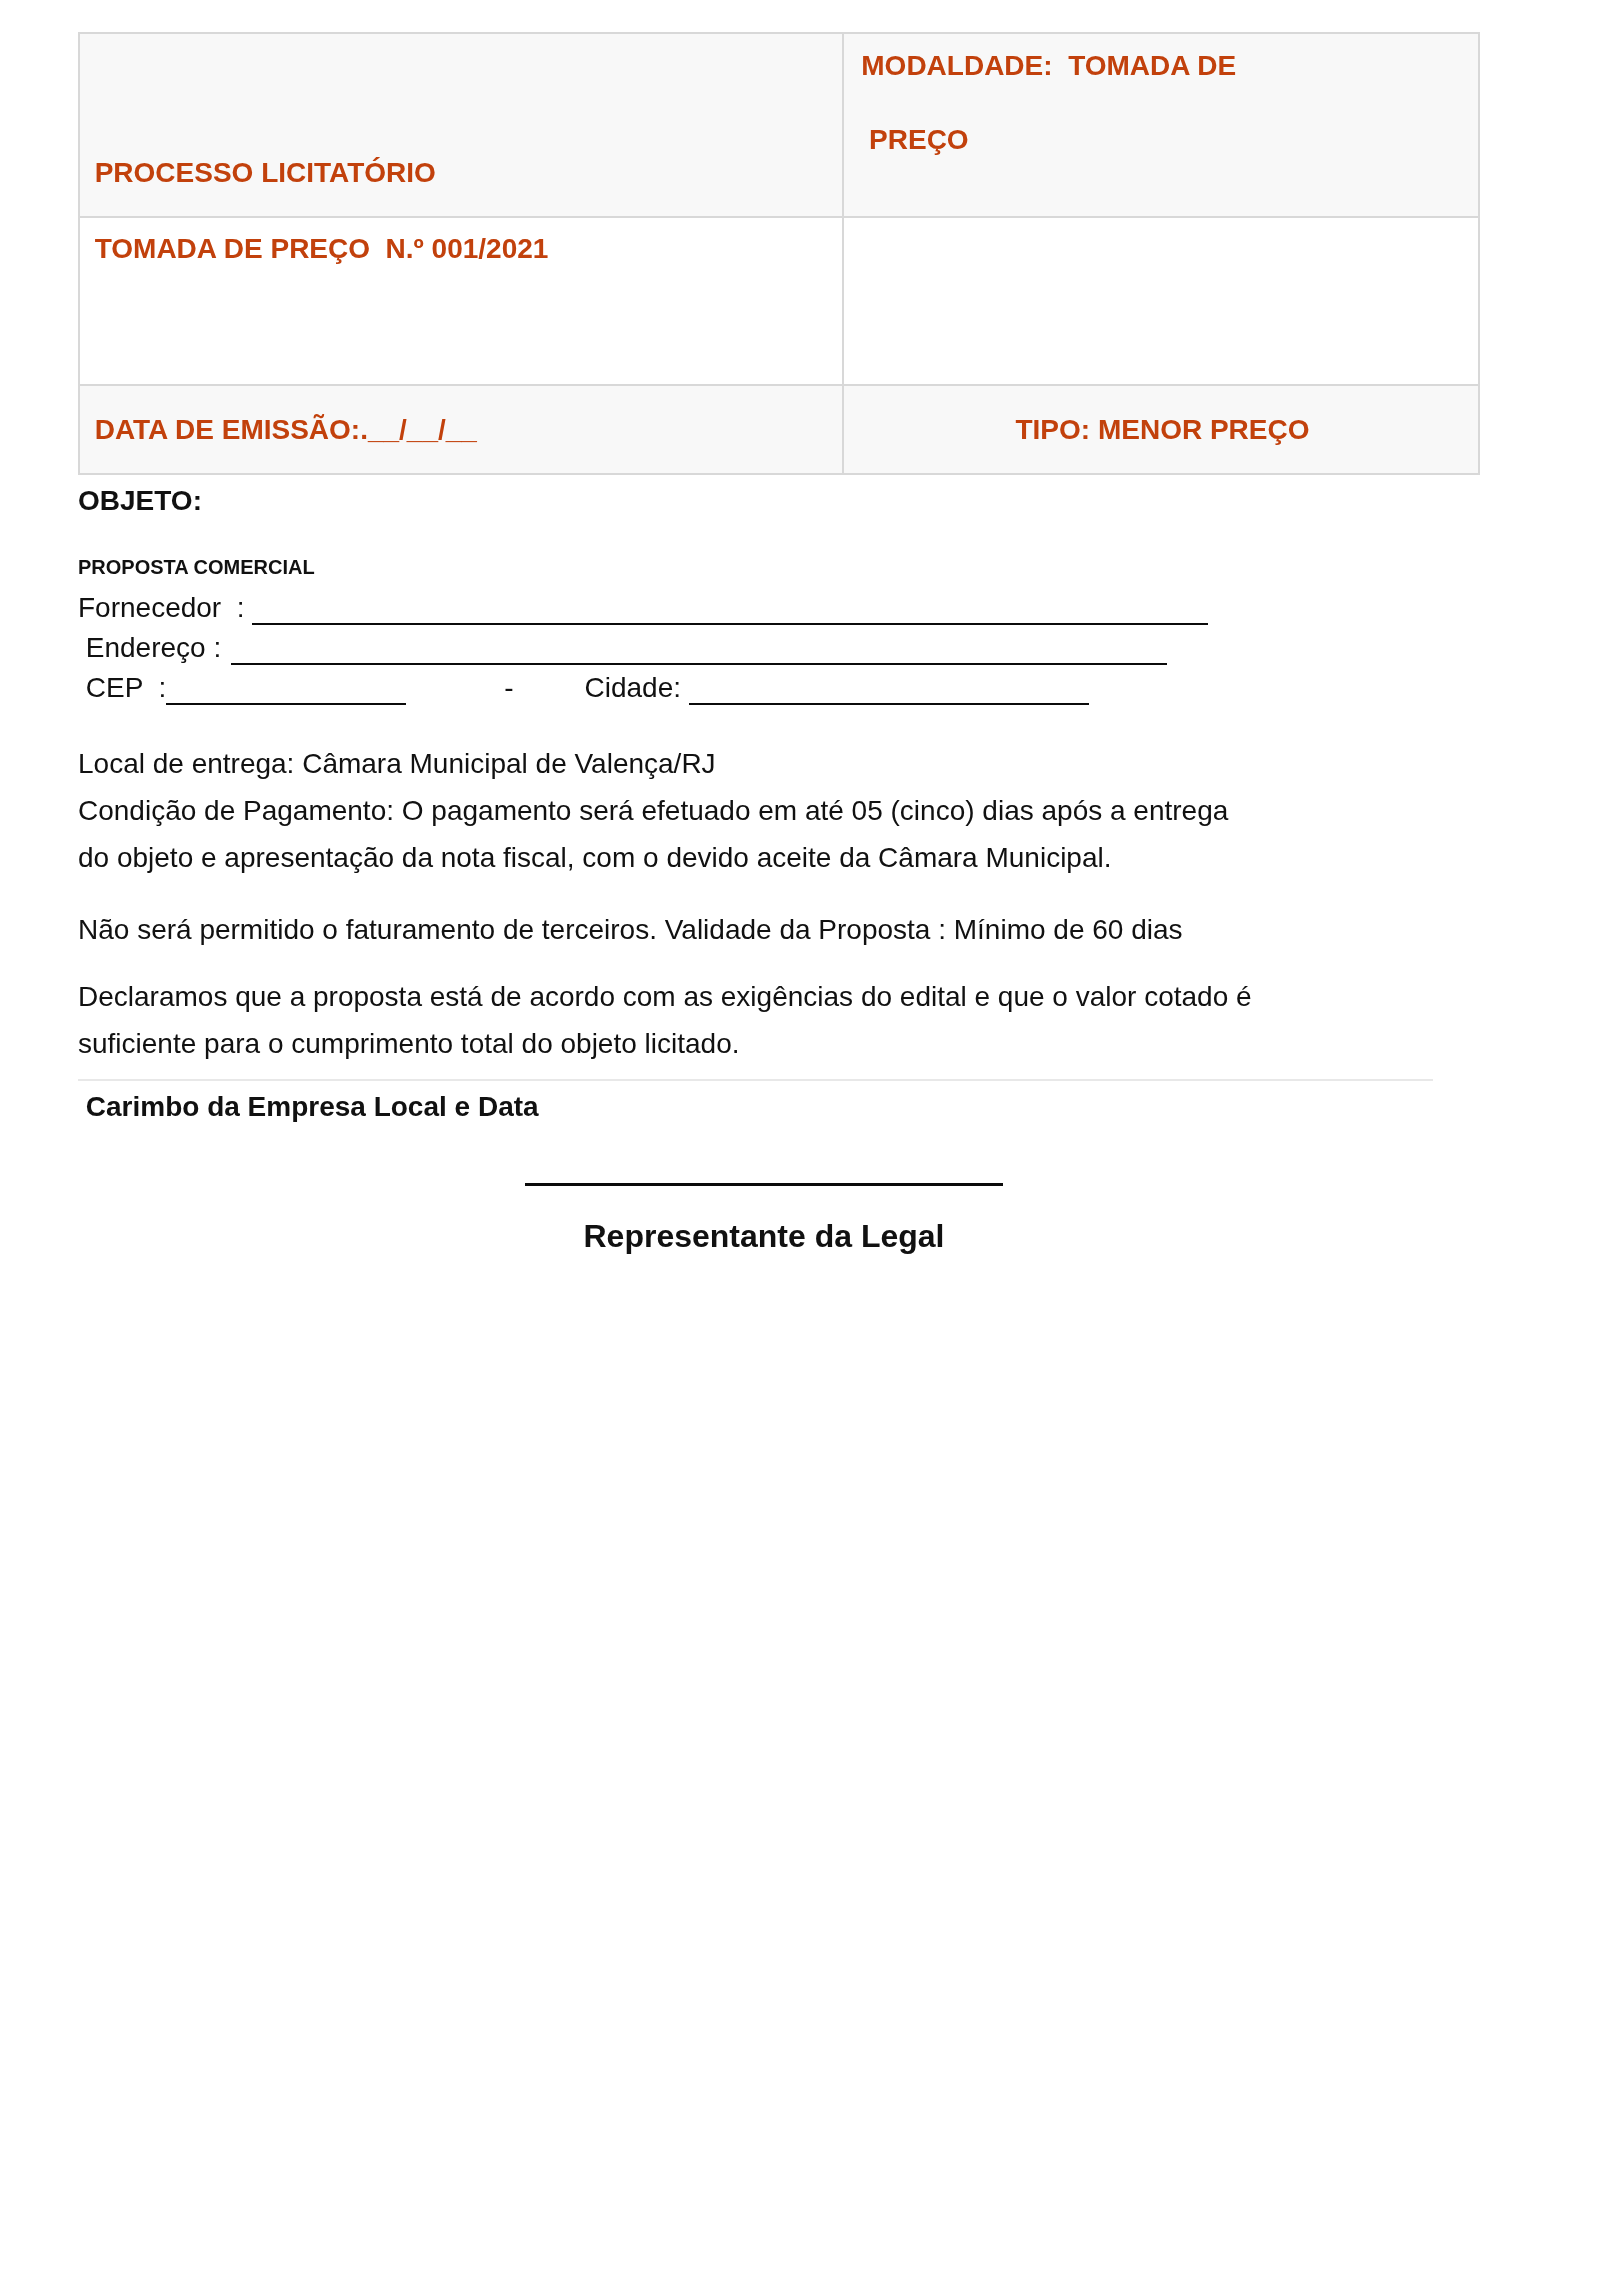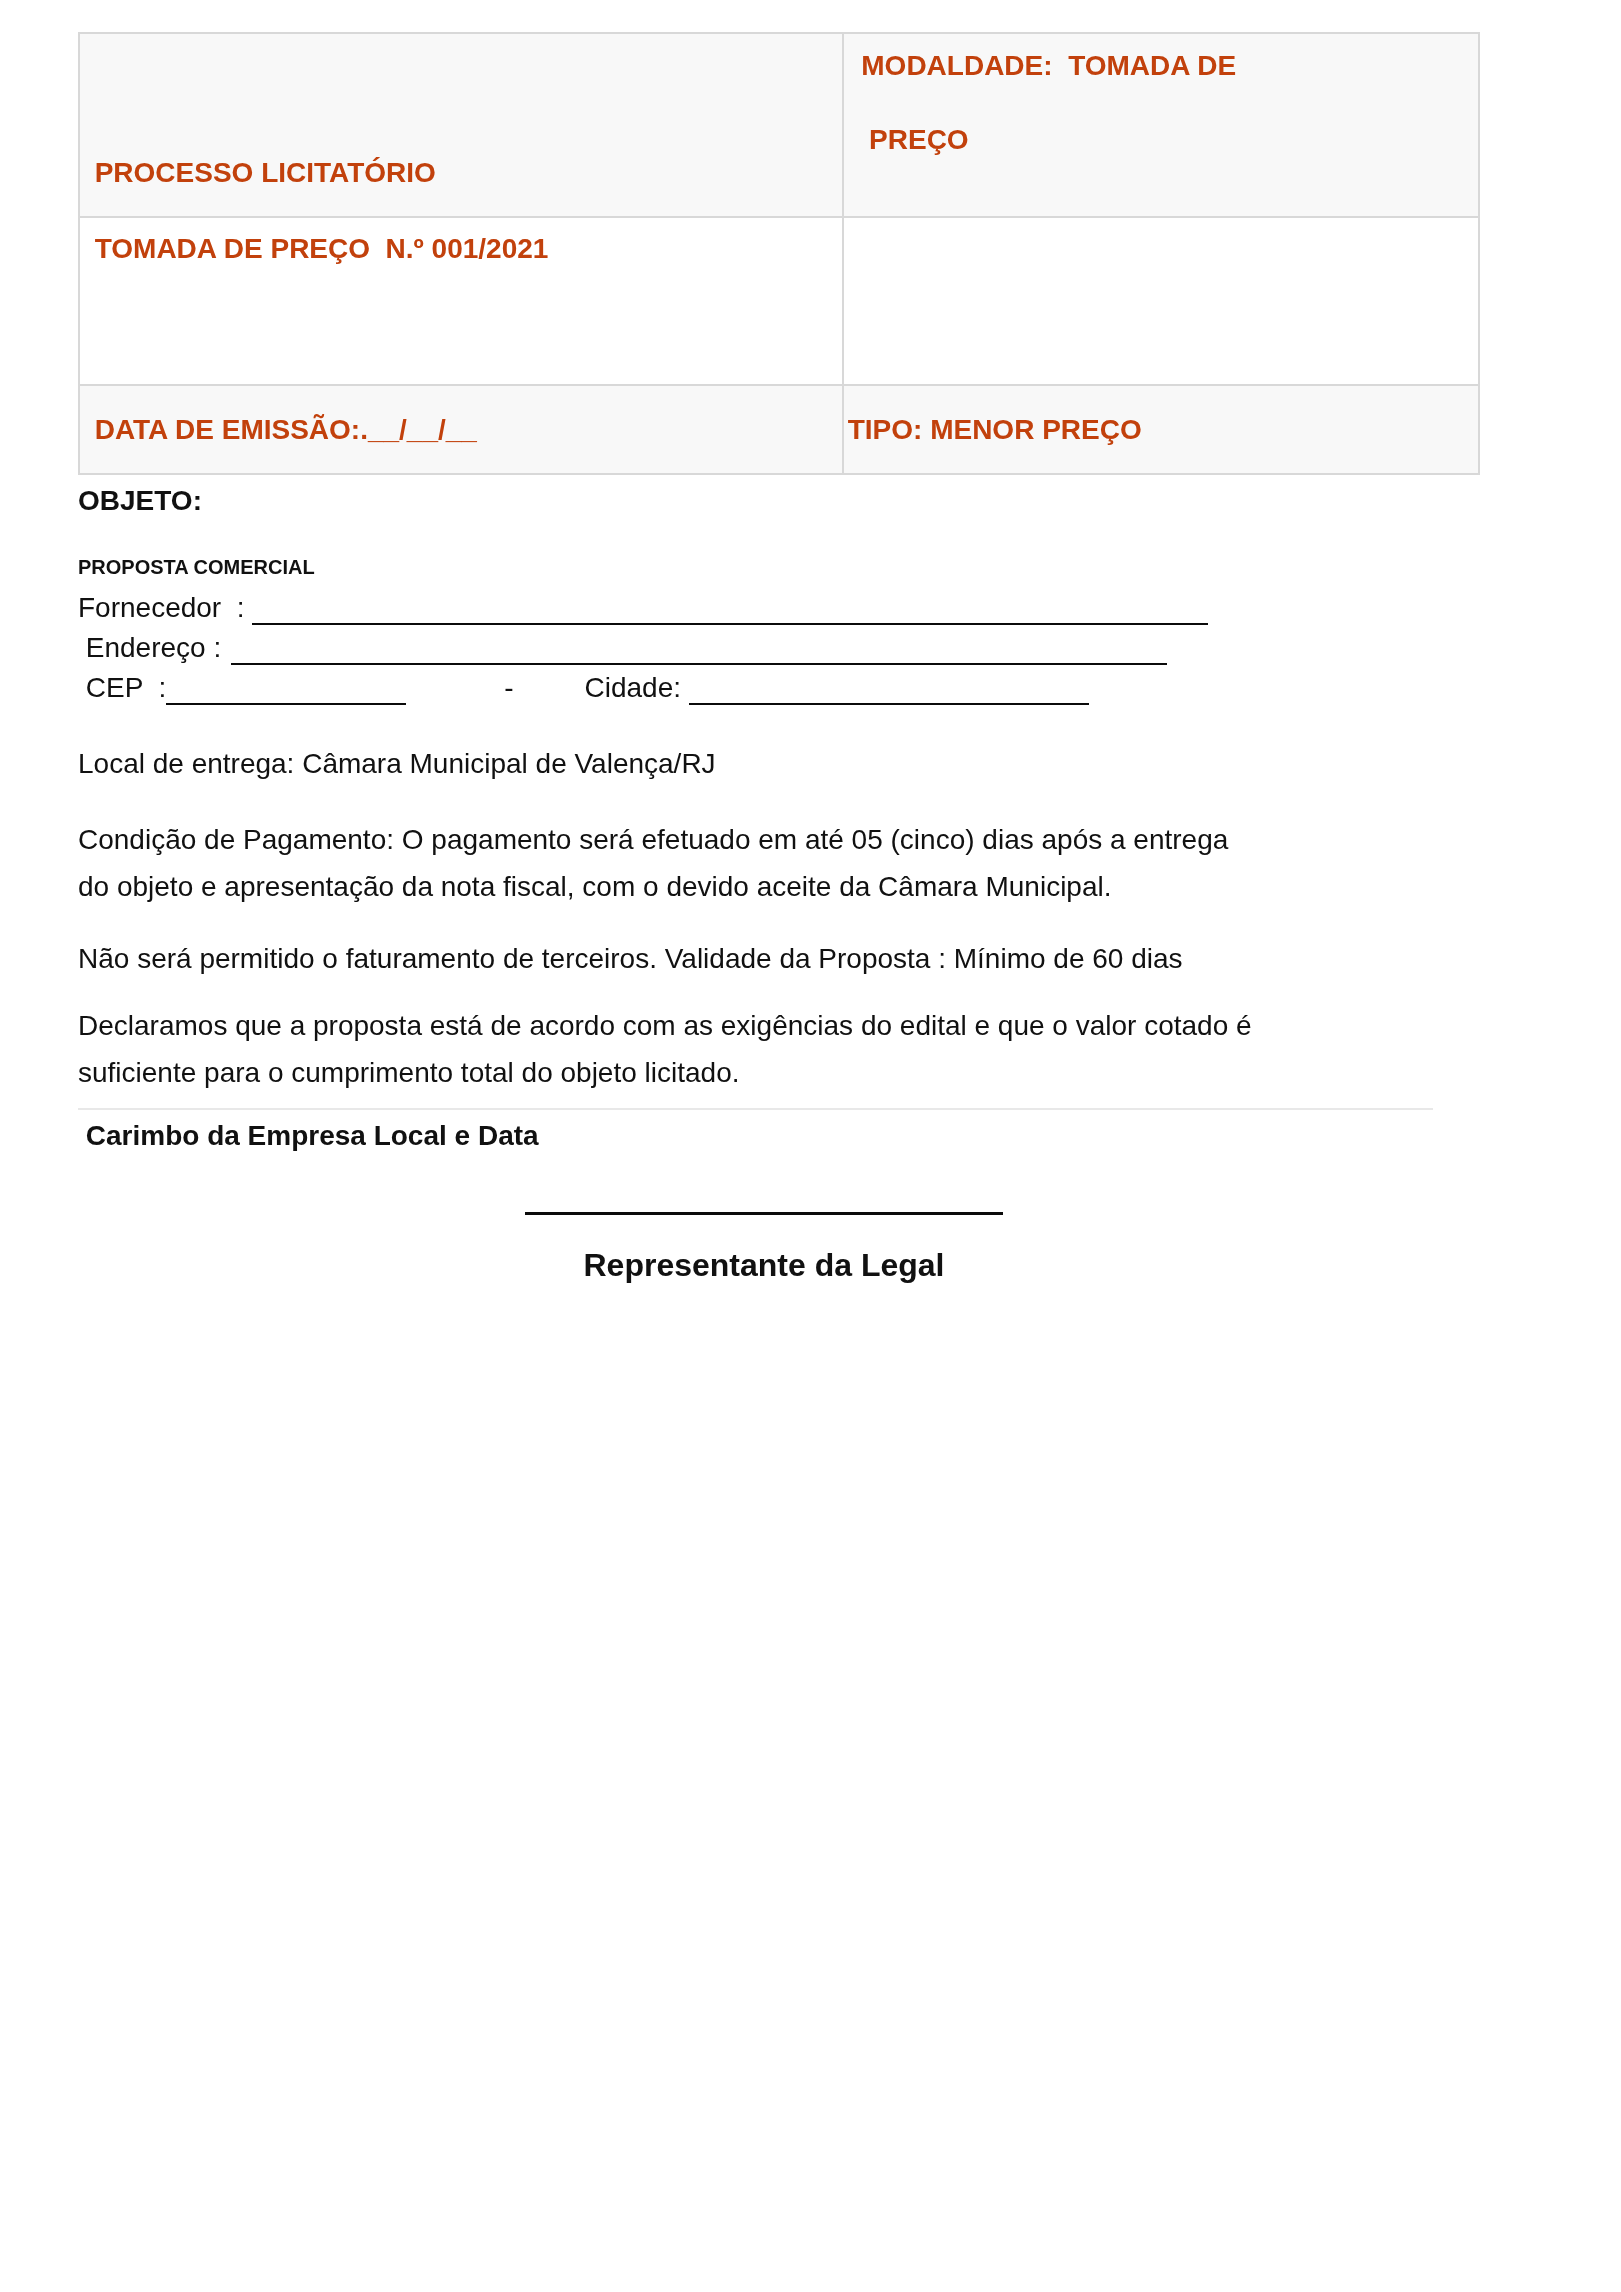--- a/index.html
+++ b/index.html
@@ -48,21 +48,21 @@
   td.col-left  { width: 747px; }
   td.col-right { width: 617px; }
   tr.row-gray td { background: #f8f8f8; }
   tr.row-white td { background: #ffffff; }
   td.cell-r1-left   { height: 156px; vertical-align: bottom; padding: 0 0 25.5px 14.7px; }
   td.cell-r1-right  { height: 156px; vertical-align: top;    padding: 13.7px 0 0 17.6px; }
   .modalidade-line2 { margin-top: 39px; }
   td.cell-r2-left   { height: 153px; vertical-align: top;    padding: 13.7px 0 0 14.7px; }
   td.cell-r2-right  { height: 153px; }
   td.cell-r3-left   { height: 85px;  vertical-align: middle; padding-left: 14.7px; }
-  td.cell-r3-right  { height: 85px;  vertical-align: middle; padding-left: 4px; }
+  td.cell-r3-right  { height: 85px;  vertical-align: middle; padding-left: 4px; text-align: center; }
 
   
   .objeto {
     margin: 7.8px 0 0 0;
     font-size: 28px;
     font-weight: bold;
     line-height: 35px;
   }
   .proposta-comercial {
     margin: 32px 0 0 0;
@@ -94,21 +94,21 @@
   .sp-cnpj-fone     { width: 35px; }
   .blank-fone       { width: 76px; }
 
   
   .para {
     margin: 0;
     font-size: 28px;
     line-height: 47px;
   }
   .p-local      { margin-top: 35px; }
-  .p-condicao   { margin-top: 29px; }
+  .p-condicao   { }
   .p-terceiros  { margin-top: 25.5px; }
   .p-declaracao { margin-top: 19.6px; }
 
   
   .soft-divider {
     margin: 11.8px 0 0 0;
     border: none;
     border-top: 2px solid #e8e8e8;
     width: 1355px;
   }

